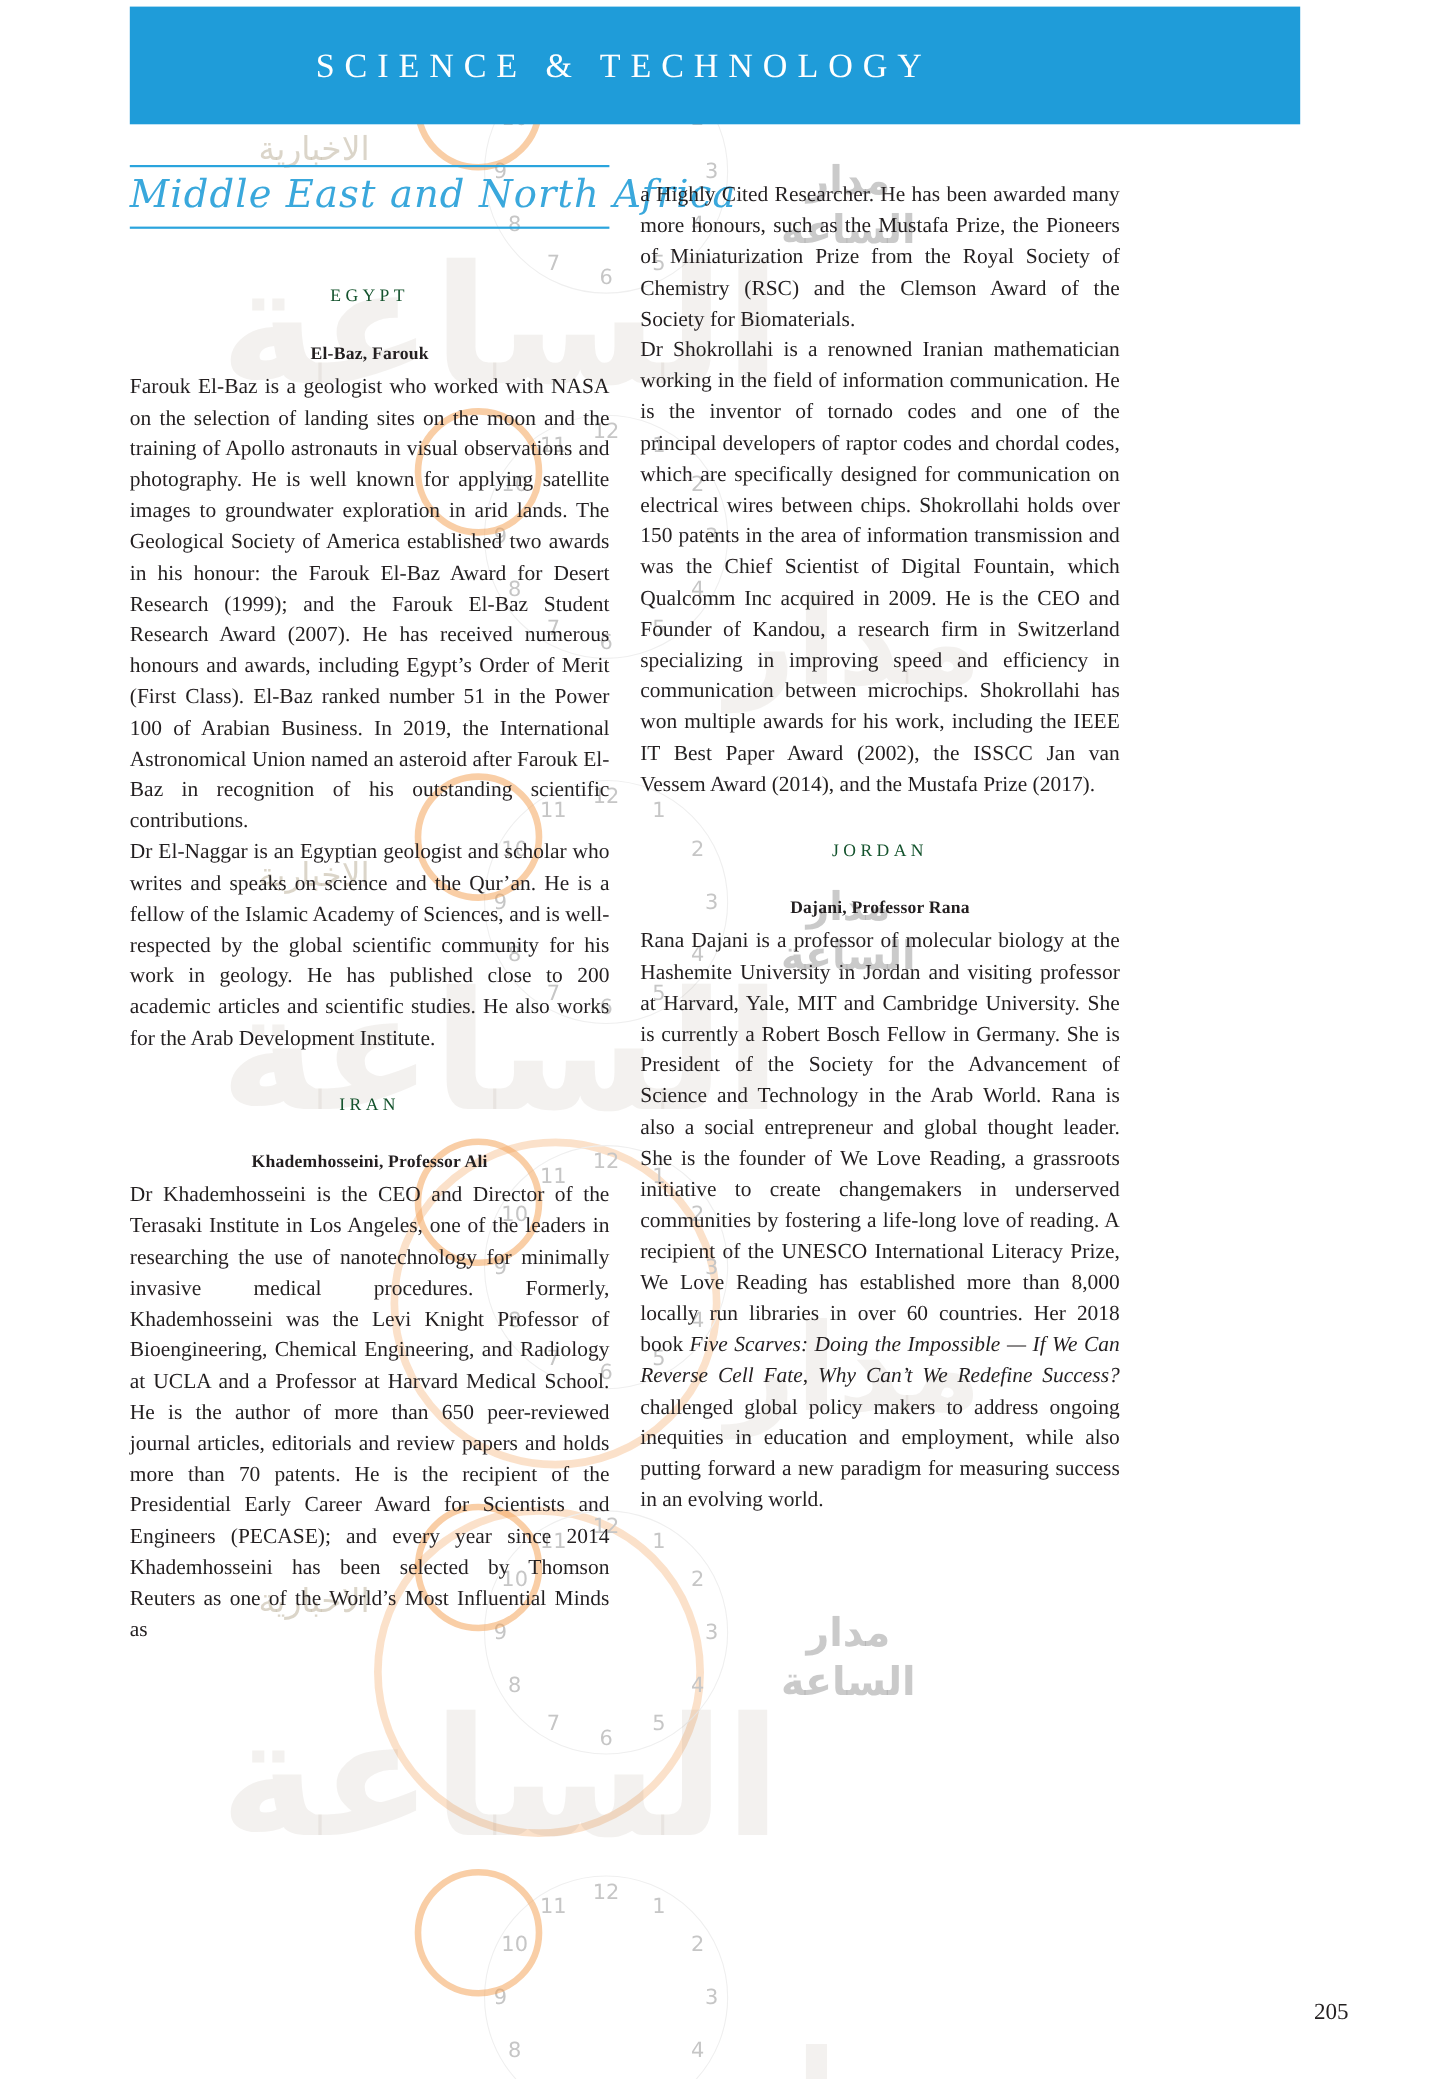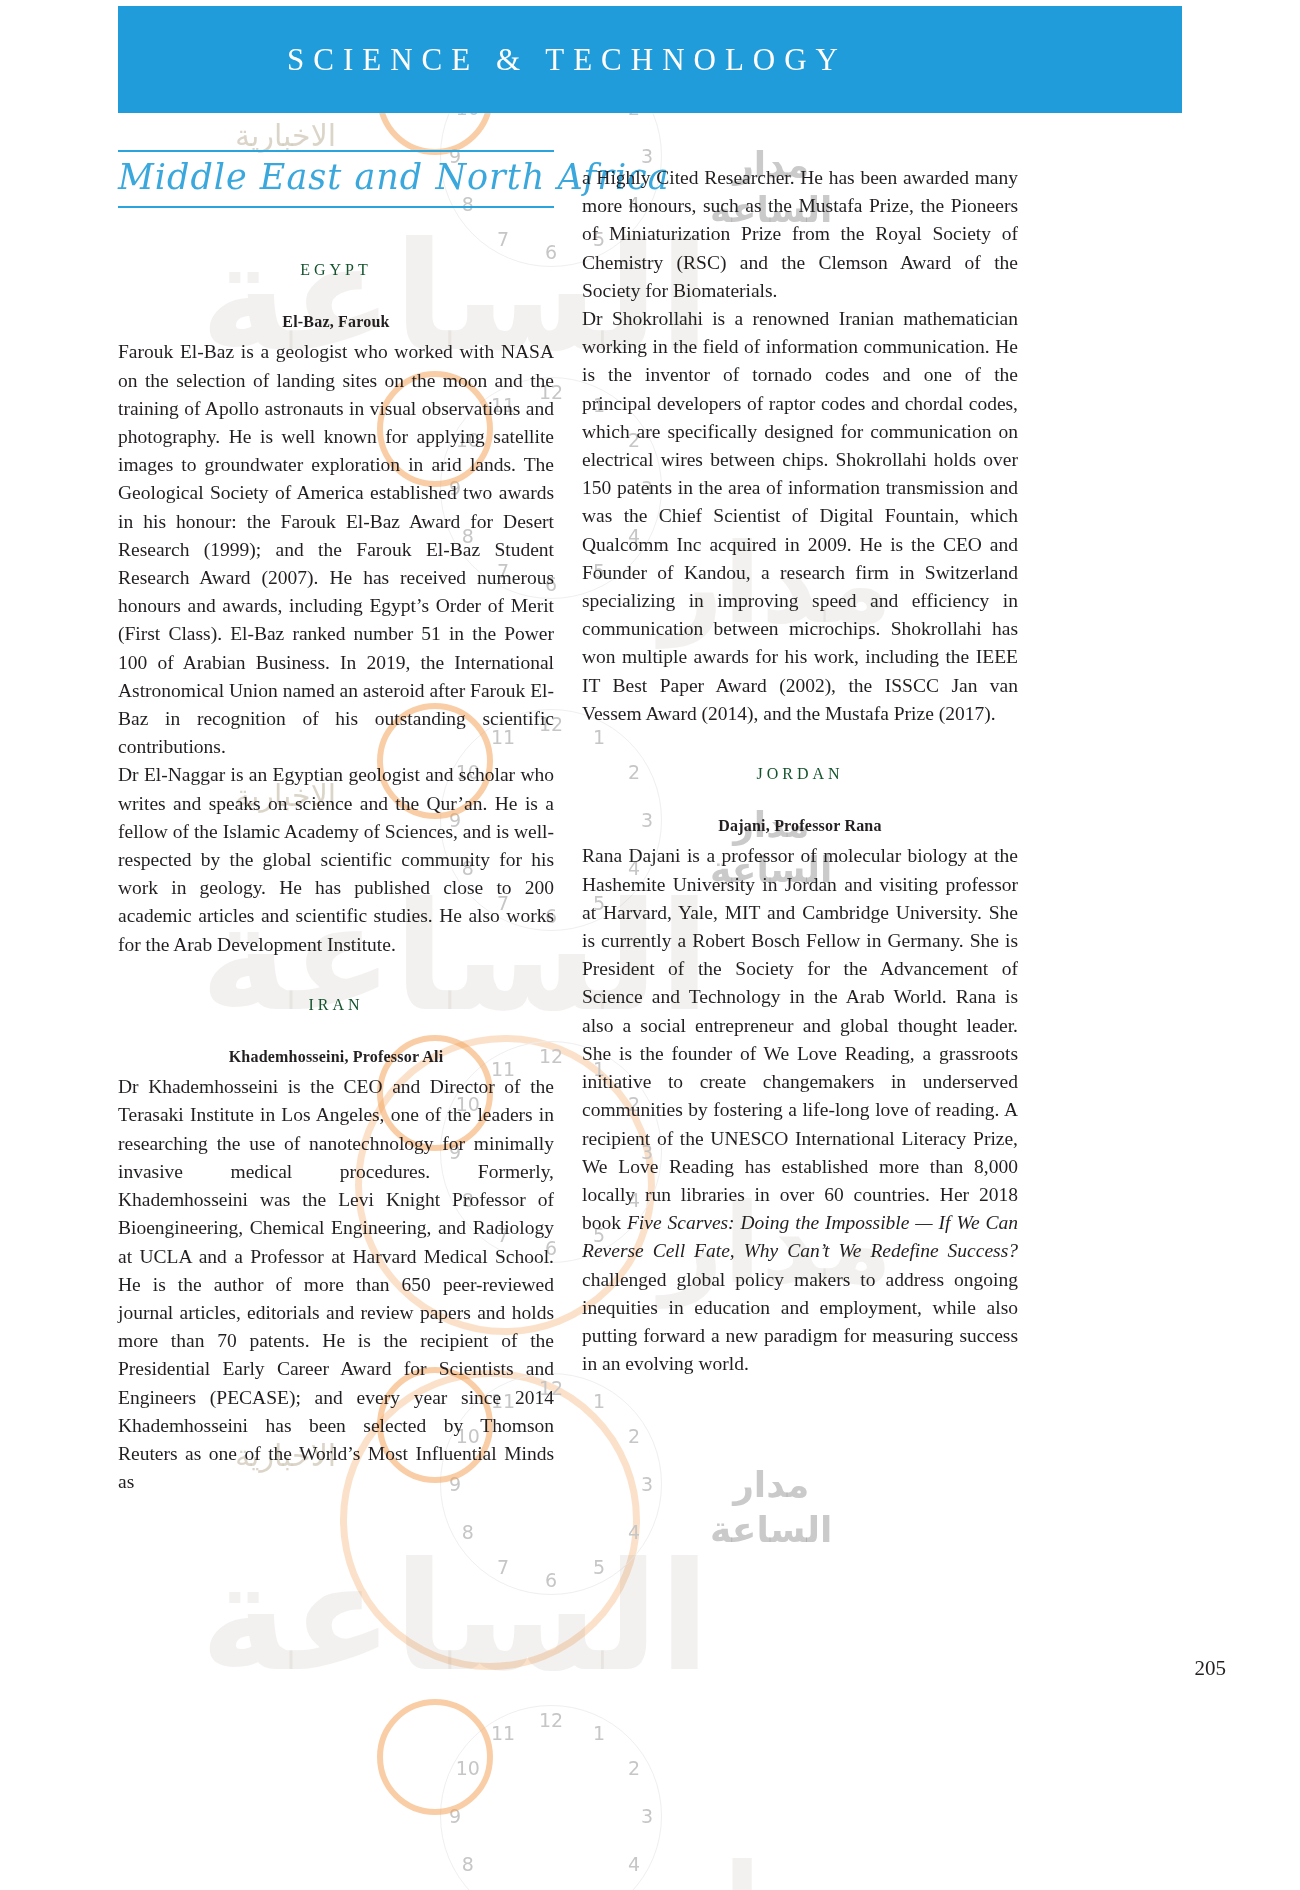--- a/index.html
+++ b/index.html
@@ -91,21 +91,21 @@
 
   .entry-title {
     font-weight: 700; font-size: 16px;
     text-align: center; margin: 24px 0 2px;
     letter-spacing: 0.2px;
   }
   .body { margin: 0; }
   .italic { font-style: italic; }
 
   .page-number {
-    position: absolute; left: 1120px; top: 1656px; width: 106px;
+    position: absolute; left: 1120px; top: 1816px; width: 106px;
     text-align: right; font-size: 21px;
   }
 </style>
 </head>
 <body>
 
 <div class="wm-layer">
   <div class="wm ring ring-large" style="left:355px; top:1035px;"></div>
   <div class="wm ring ring-large" style="left:340px; top:1370px;"></div>
 <div class="wm clock" style="left: 440px; top: 45px;">

